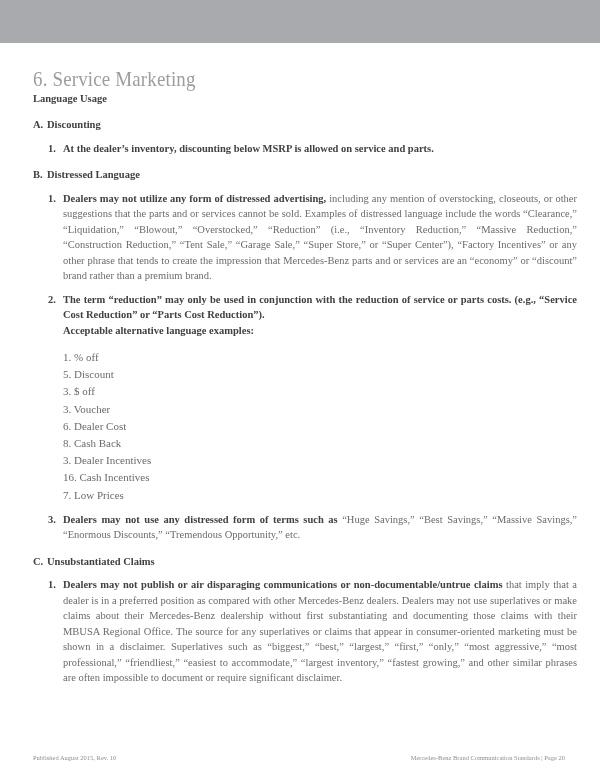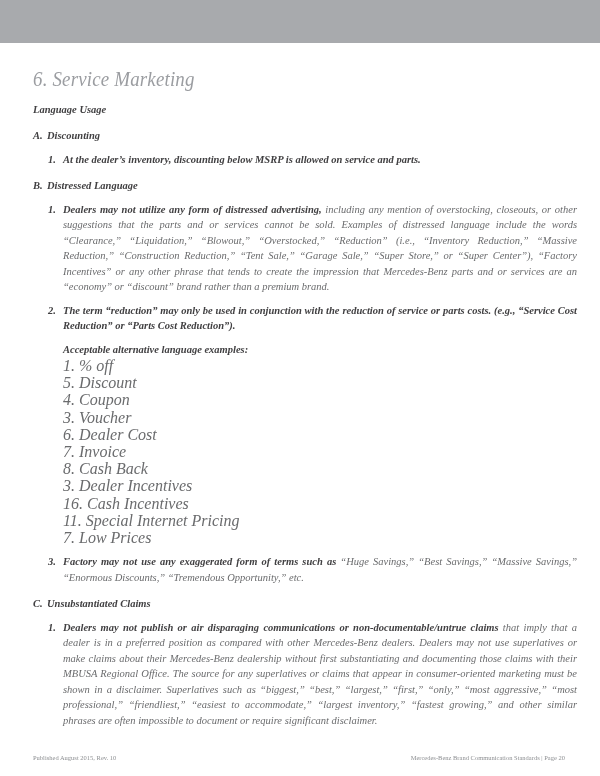--- a/index.html
+++ b/index.html
@@ -4,34 +4,33 @@
 <style>
   * { margin:0; padding:0; box-sizing:border-box; }
   html,body { width:600px; height:776px; }
   body {
     background:#ffffff;
     font-family:"Liberation Serif", serif;
     position:relative;
     overflow:hidden;
   }
   .topbar { height:43px; background:#a8aaad; }
-  .content { padding:0 23px 0 33px;font-style:italic; }
+  .content { padding:0 23px 0 33px; }
   .doc-title {
     margin-top:23px;
     font-size:22px;
     line-height:25px;
     font-weight:400;
     color:#9b9da1;
     letter-spacing:0.2px;
     transform:scaleX(0.86);
     transform-origin:left center;
     white-space:nowrap;
   }
   .subtitle {
-    margin-top:11px;
     font-size:10.5px;
     line-height:15px;
     font-weight:bold;
     color:#414042;
   }
   .sec-head {
     display:flex;
     margin-top:11px;
     font-size:10.5px;
     line-height:15.5px;
@@ -44,27 +43,26 @@
     margin-top:8px;
     margin-left:15px;
     font-size:10.5px;
     line-height:15.5px;
   }
   .item-num { width:15px; flex:none; font-weight:bold; color:#414042; }
   .item-body { flex:1; text-align:justify; color:#6a6b6d; }
   .item-body .b { font-weight:bold; color:#414042; }
   .alt-head {
     margin-left:30px;
-    margin-top:8px;
     font-size:10.5px;
     line-height:15.5px;
     font-weight:bold;
     color:#414042;
   }
-  .alt-list { margin-left:30px; margin-top:0; font-size:16px; color:#6a6b6d; }
+  .alt-list { margin-left:30px; margin-top:11px; font-size:11px; color:#6a6b6d; }
   .alt-item { line-height:17.2px; }
   .footer {
     position:absolute;
     left:33px; right:35px; bottom:14px;
     display:flex;
     justify-content:space-between;
     font-size:6.5px;
     line-height:9px;
     color:#8d8f92;
   }
@@ -99,34 +97,32 @@
   </div>
   <div class="item">
     <span class="item-num">2.</span>
     <span class="item-body"><span class="b">The term “reduction” may only be used in conjunction with the reduction of service or parts costs. (e.g., “Service Cost Reduction” or “Parts Cost Reduction”).</span><span></span></span>
   </div>
 
   <div class="alt-head">Acceptable alternative language examples:</div>
   <div class="alt-list">
     <div class="alt-item">1. % off</div>
     <div class="alt-item">5. Discount</div>
-    <div class="alt-item">4. Coupon</div>
+    <div class="alt-item">3. $ off</div>
     <div class="alt-item">3. Voucher</div>
     <div class="alt-item">6. Dealer Cost</div>
-    <div class="alt-item">7. Invoice</div>
     <div class="alt-item">8. Cash Back</div>
     <div class="alt-item">3. Dealer Incentives</div>
     <div class="alt-item">16. Cash Incentives</div>
-    <div class="alt-item">11. Special Internet Pricing</div>
     <div class="alt-item">7. Low Prices</div>
   </div>
 
   <div class="item">
     <span class="item-num">3.</span>
-    <span class="item-body"><span class="b">Factory may not use any exaggerated form of terms such as</span><span> “Huge Savings,” “Best Savings,” “Massive Savings,” “Enormous Discounts,” “Tremendous Opportunity,” etc.</span></span>
+    <span class="item-body"><span class="b">Dealers may not use any distressed form of terms such as</span><span> “Huge Savings,” “Best Savings,” “Massive Savings,” “Enormous Discounts,” “Tremendous Opportunity,” etc.</span></span>
   </div>
 
   <div class="sec-head">
     <span class="sec-letter">C.</span>
     <span>Unsubstantiated Claims</span>
   </div>
   <div class="item">
     <span class="item-num">1.</span>
     <span class="item-body"><span class="b">Dealers may not publish or air disparaging communications or non-documentable/untrue claims</span><span> that imply that a dealer is in a preferred position as compared with other Mercedes-Benz dealers. Dealers may not use superlatives or make claims about their Mercedes-Benz dealership without first substantiating and documenting those claims with their MBUSA Regional Office. The source for any superlatives or claims that appear in consumer-oriented marketing must be shown in a disclaimer. Superlatives such as “biggest,” “best,” “largest,” “first,” “only,” “most aggressive,” “most professional,” “friendliest,” “easiest to accommodate,” “largest inventory,” “fastest growing,” and other similar phrases are often impossible to document or require significant disclaimer.</span></span>
   </div>

